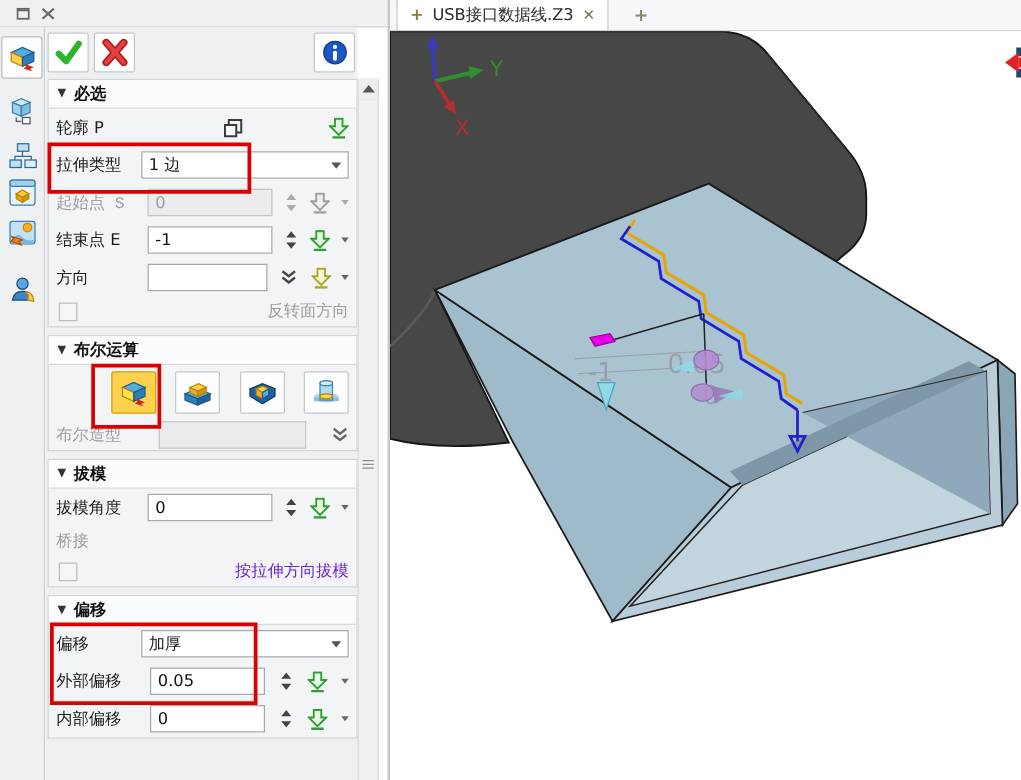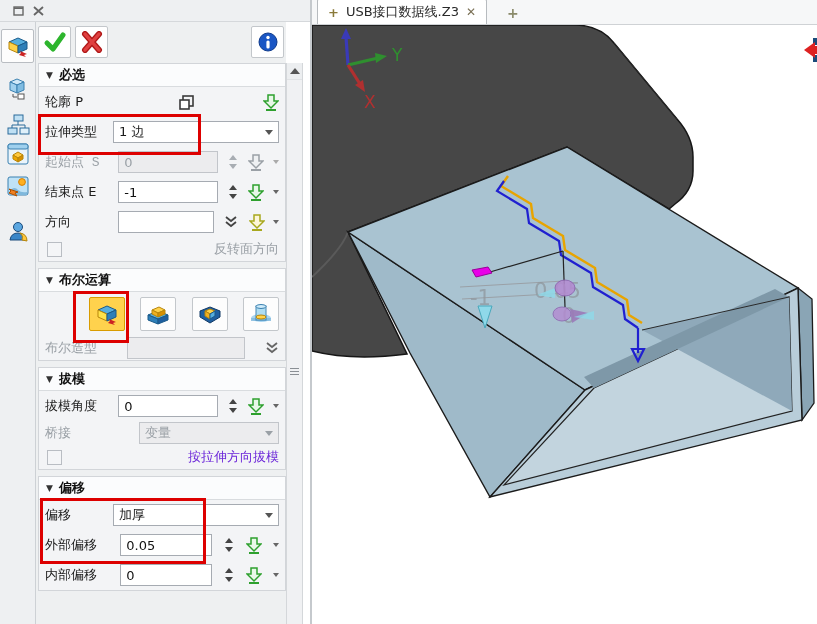--- a/index.html
+++ b/index.html
@@ -312,24 +312,20 @@
           <span class="icbtn">
             <svg width="16" height="17" viewBox="0 0 16 17">
                 <polygon points="5,1 11,1 11,7 15,7 8,14 1,7 5,7" fill="#e8f8e8" stroke="#2ea02e" stroke-width="1.5"></polygon>
                 <path d="M3,16 h10" stroke="#2ea02e" stroke-width="2"></path>
               </svg>
           </span>
           <span class="mini-caret"></span>
         </div>
         <div class="row short">
           <span class="lbl dis">桥接</span>
-          <div class="combo dis" style="width:140px;margin-left:4px">
-            <span>变量</span>
-            <span class="caret lt"></span>
-          </div>
         </div>
         <div class="row short">
           <span class="cb"></span>
           <span style="color:#6d28d9">按拉伸方向拔模</span>
         </div>
       </div>
 
       <div class="sec">
         <div class="sec-h">
           <span class="arr">▼</span>

